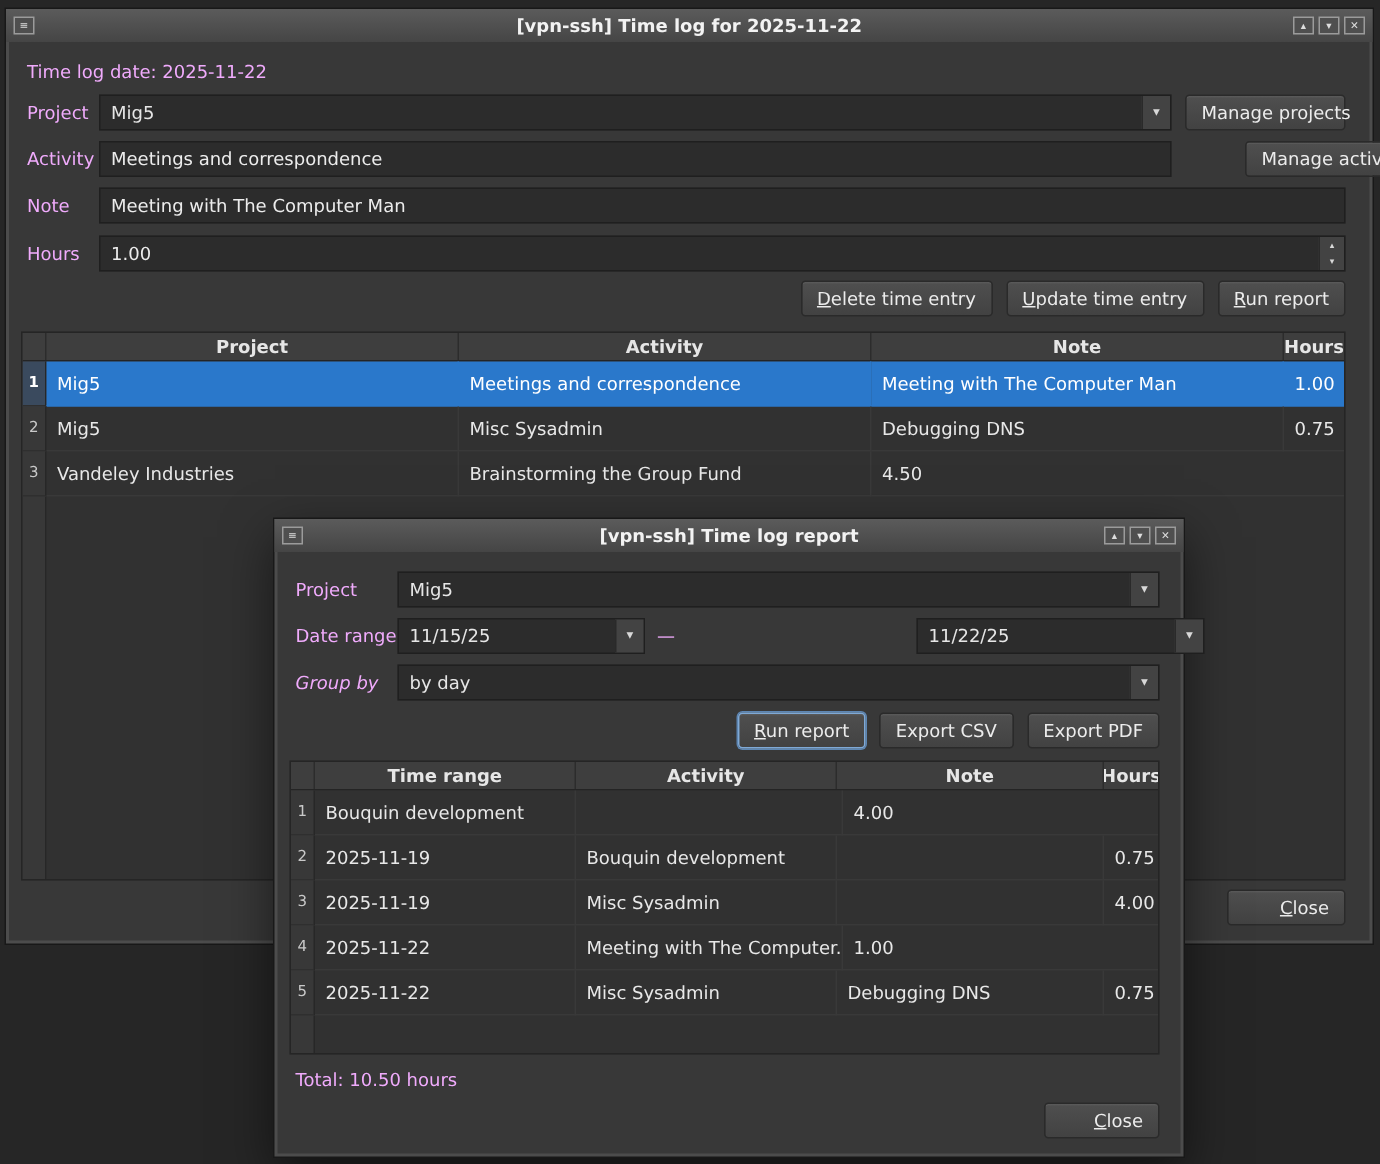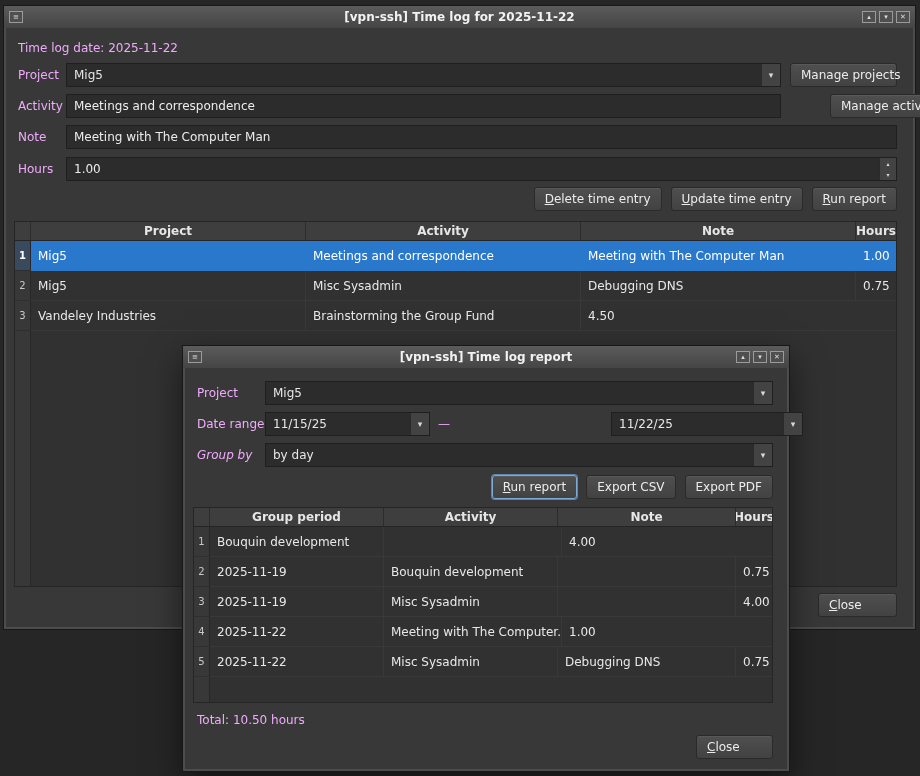--- a/index.html
+++ b/index.html
@@ -27,21 +27,21 @@
          display:flex;align-items:center;}
   .combo .val{flex:1;padding:0 7px;white-space:nowrap;overflow:hidden;}
   .combo .arrow{width:18px;align-self:stretch;display:flex;align-items:center;justify-content:center;
                 background:#434343;border-left:1px solid #2a2a2a;color:#d8d8d8;font-size:9px;}
   .spin{position:absolute;height:24px;box-sizing:border-box;background:#2c2c2c;border:1px solid #1f1f1f;display:flex;}
   .spin input{flex:1;background:transparent;border:0;color:#ececec;font:inherit;padding:0 7px;outline:none;min-width:0;}
   .spin-btns{width:16px;border-left:1px solid #2a2a2a;display:flex;flex-direction:column;background:#434343;}
   .sb{flex:1;display:flex;align-items:center;justify-content:center;font-size:6px;color:#d8d8d8;line-height:1;}
   .btn{display:inline-block;height:24px;line-height:22px;padding:0 10px;box-sizing:border-box;
        background:linear-gradient(#4f4f4f,#424242);border:1px solid #2a2a2a;border-radius:3px;
-       color:#ececec;font-size:12px;text-align:left;box-shadow:inset 0 1px 0 rgba(255,255,255,.06);white-space:nowrap;}
+       color:#ececec;font-size:12px;text-align:right;box-shadow:inset 0 1px 0 rgba(255,255,255,.06);white-space:nowrap;}
   .btn.abs{position:absolute;}
   .btn.focus{border-color:#7fa9d6;box-shadow:0 0 0 1px #5d86b3, inset 0 1px 0 rgba(255,255,255,.06);}
   .mn::first-letter{text-decoration:underline;}
   .actions{position:absolute;display:flex;gap:9px;}
 
   
   .sheet{position:absolute;background:#313131;border:1px solid #252525;box-sizing:border-box;overflow:hidden;}
   .gstrip{position:absolute;left:0;top:0;bottom:0;width:16px;background:#383838;border-right:1px solid #272727;box-sizing:border-box;}
   .shead{position:absolute;left:0;top:0;right:0;height:19px;display:flex;background:#3e3e3e;
          border-bottom:1px solid #242424;box-sizing:border-box;}
@@ -181,21 +181,21 @@
       <div class="actions" style="top:107px;right:14px;">
         <div class="btn mn focus">Run report</div>
         <div class="btn">Export CSV</div>
         <div class="btn">Export PDF</div>
       </div>
 
       <div class="sheet" style="left:8px;top:139px;width:580px;height:196px;">
         <div class="gstrip"></div>
         <div class="shead">
           <div class="hc corner"></div>
-          <div class="hc d-c1">Group period</div>
+          <div class="hc d-c1">Time range</div>
           <div class="hc d-c2">Activity</div>
           <div class="hc d-c3">Note</div>
           <div class="hc d-c4">Hours</div>
         </div>
         <div class="srow" style="top:19px;">
           <div class="rn">1</div>
           <div class="c d-c2">Bouquin development</div>
           <div class="c d-c3"></div>
           <div class="c d-c4">4.00</div>
         </div>

